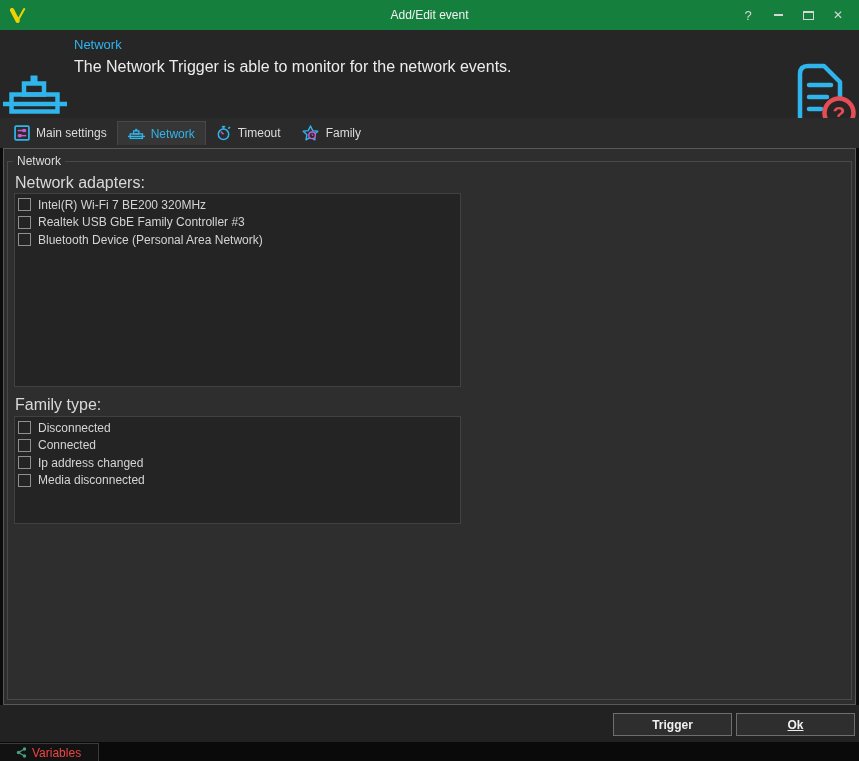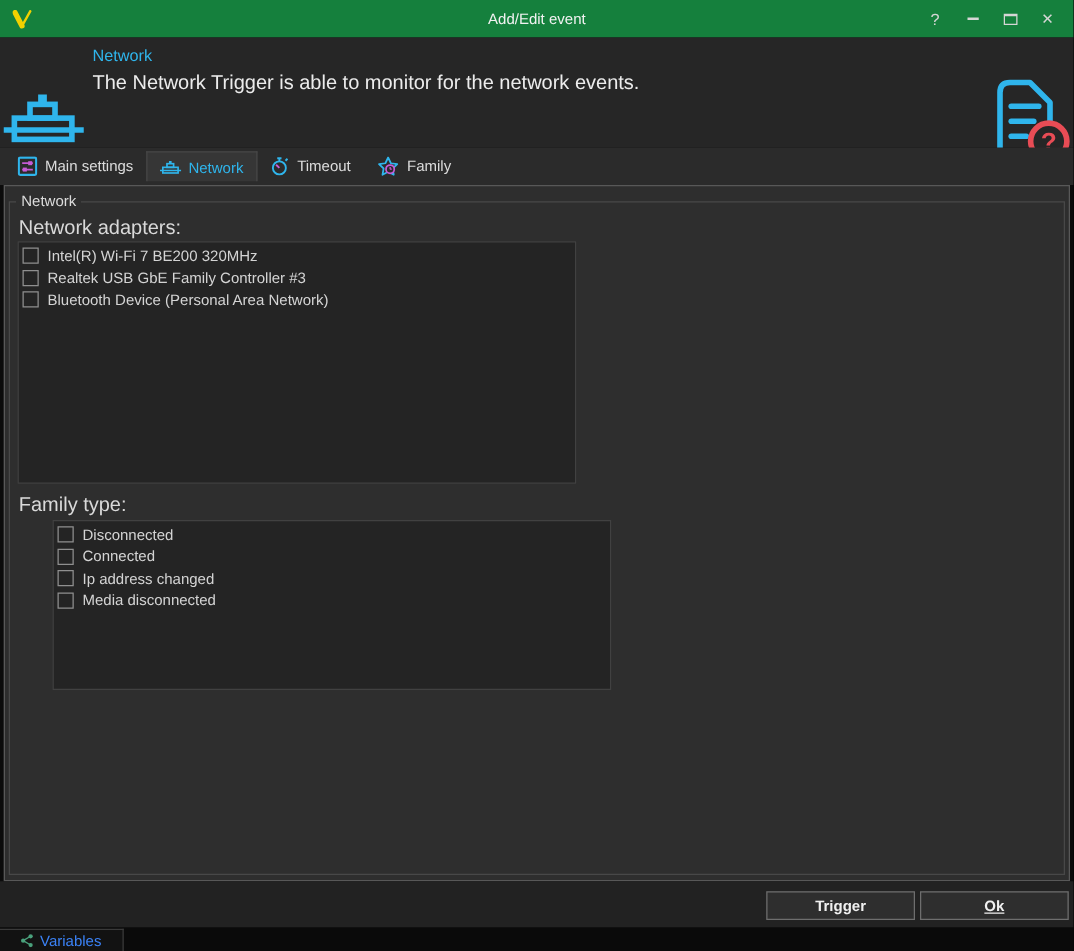--- a/index.html
+++ b/index.html
@@ -32,34 +32,34 @@
 
   
   .panel { position:absolute; left:3px; top:148px; width:853px; height:557px; background:#2e2e2e; border:1px solid #585858; }
   .groupbox { position:absolute; left:3px; top:5px; right:3px; bottom:4px; border:1px solid #484848; }
   .groupbox legend { margin-left:5px; padding:0 4px; color:#dcdcdc; font-size:12px; }
   .field-label { position:absolute; left:7px; color:#d9d9d9; font-size:16px; }
   .lbl-adapters { top:6px; }
   .lbl-eventtype { top:228px; }
   .listbox { position:absolute; left:6px; width:447px; background:#242424; border:1px solid #414141; padding-top:2px; overflow:hidden; }
   .listbox-adapters { top:25px; height:194px; }
-  .listbox-events { top:248px; height:136px;margin-left:28px; }
+  .listbox-events { top:248px; height:108px; }
   .list-row { display:flex; align-items:center; height:17.5px; padding-left:3px; }
   .checkbox { flex:0 0 13px; width:13px; height:13px; border:1px solid #8f8f8f; background:#242424; margin-right:7px; }
   .row-label { color:#d4d4d4; font-size:12px; white-space:nowrap; }
 
   
   .footer { position:absolute; left:0; top:705px; width:859px; height:37px; background:#222222; }
   .btn { position:absolute; top:8px; width:119px; height:23px; background:#2e2e2e; border:1px solid #6e6e6e; color:#f0f0f0; font-size:12px; font-weight:bold; display:flex; align-items:center; justify-content:center; font-family:"Liberation Sans",sans-serif; }
   .btn-cancel { left:613px; }
   .btn-ok { left:736px;text-decoration:underline; }
 
   
   .statusbar { position:absolute; left:0; top:742px; width:859px; height:19px; background:#0a0a0a; }
-  .variables-tab { position:absolute; left:0; top:1px; width:99px; height:18px; background:#121212; border:1px solid #3a3a3a; border-left:none; border-bottom:none; display:flex; align-items:center; gap:5px; padding-left:16px; color:#3b82f6; font-size:12px; }
+  .variables-tab { position:absolute; left:0; top:1px; width:99px; height:18px; background:#121212; border:1px solid #3a3a3a; border-left:none; border-bottom:none; display:flex; align-items:center; gap:5px; padding-left:16px; color:#ef4444; font-size:12px; }
 </style>
 </head>
 <body>
 
 <div class="screen">
 
   <div class="titlebar">
     <span class="logo">
       <svg width="16" height="15" viewBox="0 0 16 15">
         <path d="M2 2 L7.6 12.8" stroke="#f2d100" stroke-width="4.2" stroke-linecap="round" fill="none"></path>

